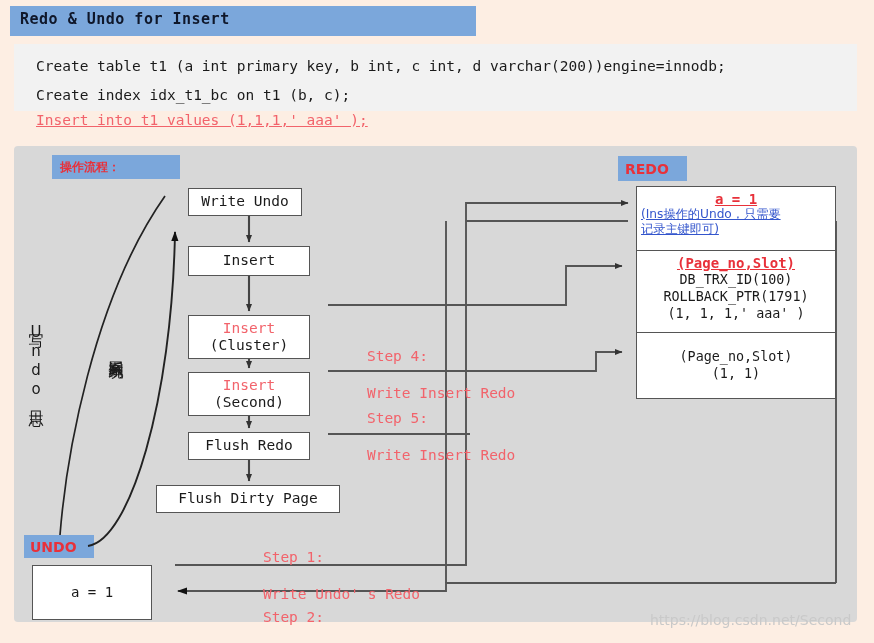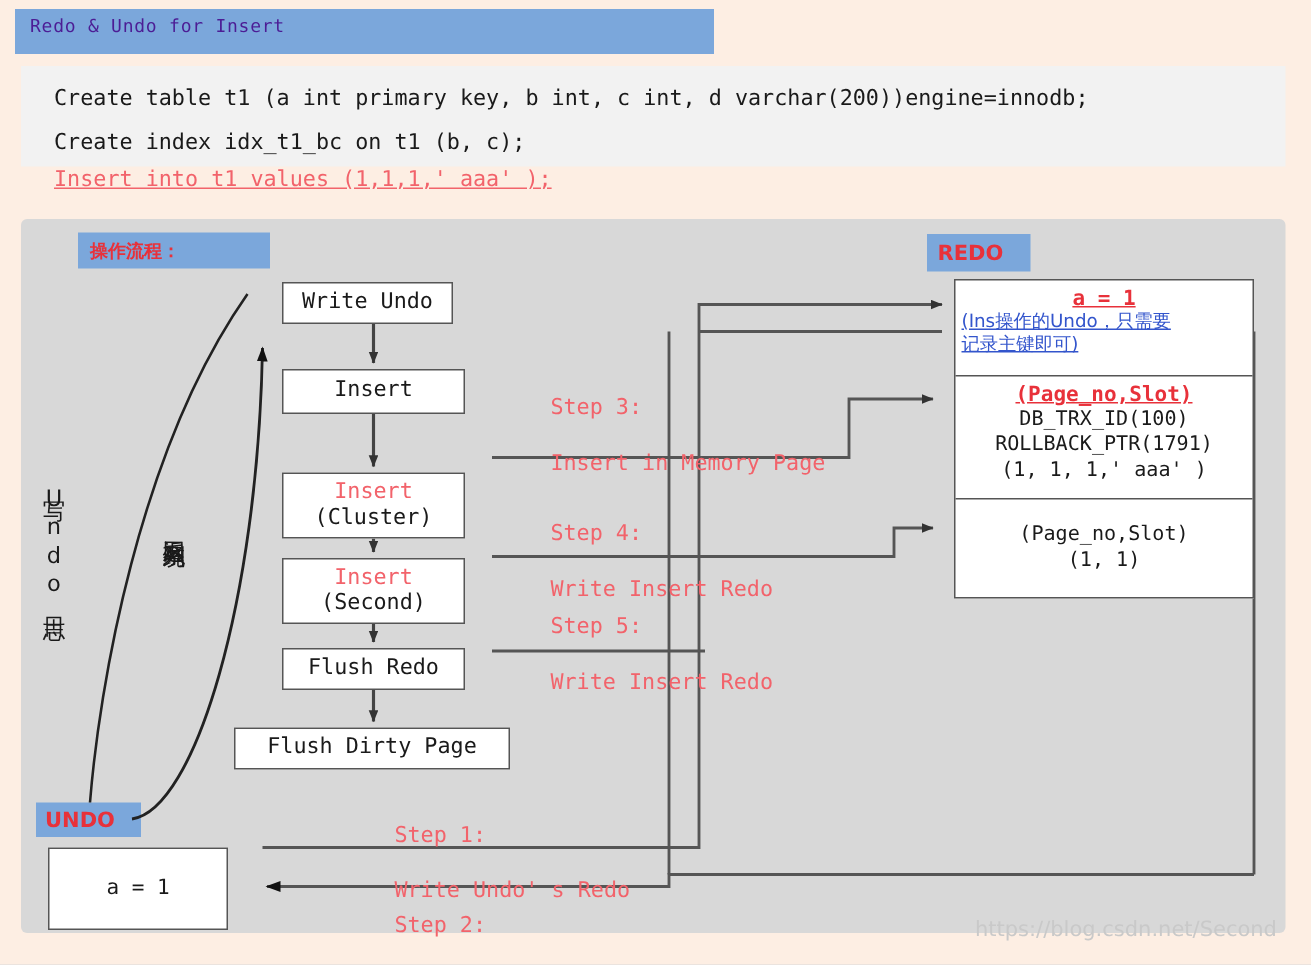--- a/index.html
+++ b/index.html
@@ -12,23 +12,24 @@
   }
   #root{position:absolute;left:0;top:0;width:874px;height:643px;}
 
   
   .title-band{
     position:absolute;left:10px;top:6px;width:466px;height:30px;
     background:#7ba7db;
   }
   .title-band .txt{
     position:absolute;left:10px;top:4px;
-    color:#4c1d95;font-size:12px;letter-spacing:.5px;
+    color:#0f172a;font-size:15px;letter-spacing:.5px;
     font-family:"DejaVu Sans Mono", monospace;
     white-space:nowrap;
+    font-weight:bold;
   }
 
   
   .code-block{
     position:absolute;left:14px;top:44px;width:843px;height:67px;
     background:#f2f2f2;
   }
   .code-line{
     position:absolute;left:22px;
     font-family:"DejaVu Sans Mono", monospace;
@@ -217,24 +218,20 @@
     <span>Flush Dirty Page</span>
   </div>
 
   <div class="fbox" id="box-a1">
     <span>a = 1</span>
   </div>
 
   <div class="vlabel" id="vl-undo">写Undo日志</div>
   <div class="vlabel" id="vl-return">返回系统列</div>
 
-  <div class="step" id="step3">
-    <span>Step 3:</span><br>
-    <span>Insert in Memory Page</span>
-  </div>
   <div class="step" id="step4">
     <span>Step 4:</span><br>
     <span>Write Insert Redo</span>
   </div>
   <div class="step" id="step5">
     <span>Step 5:</span><br>
     <span>Write Insert Redo</span>
   </div>
   <div class="step" id="step1">
     <span>Step 1:</span><br>

